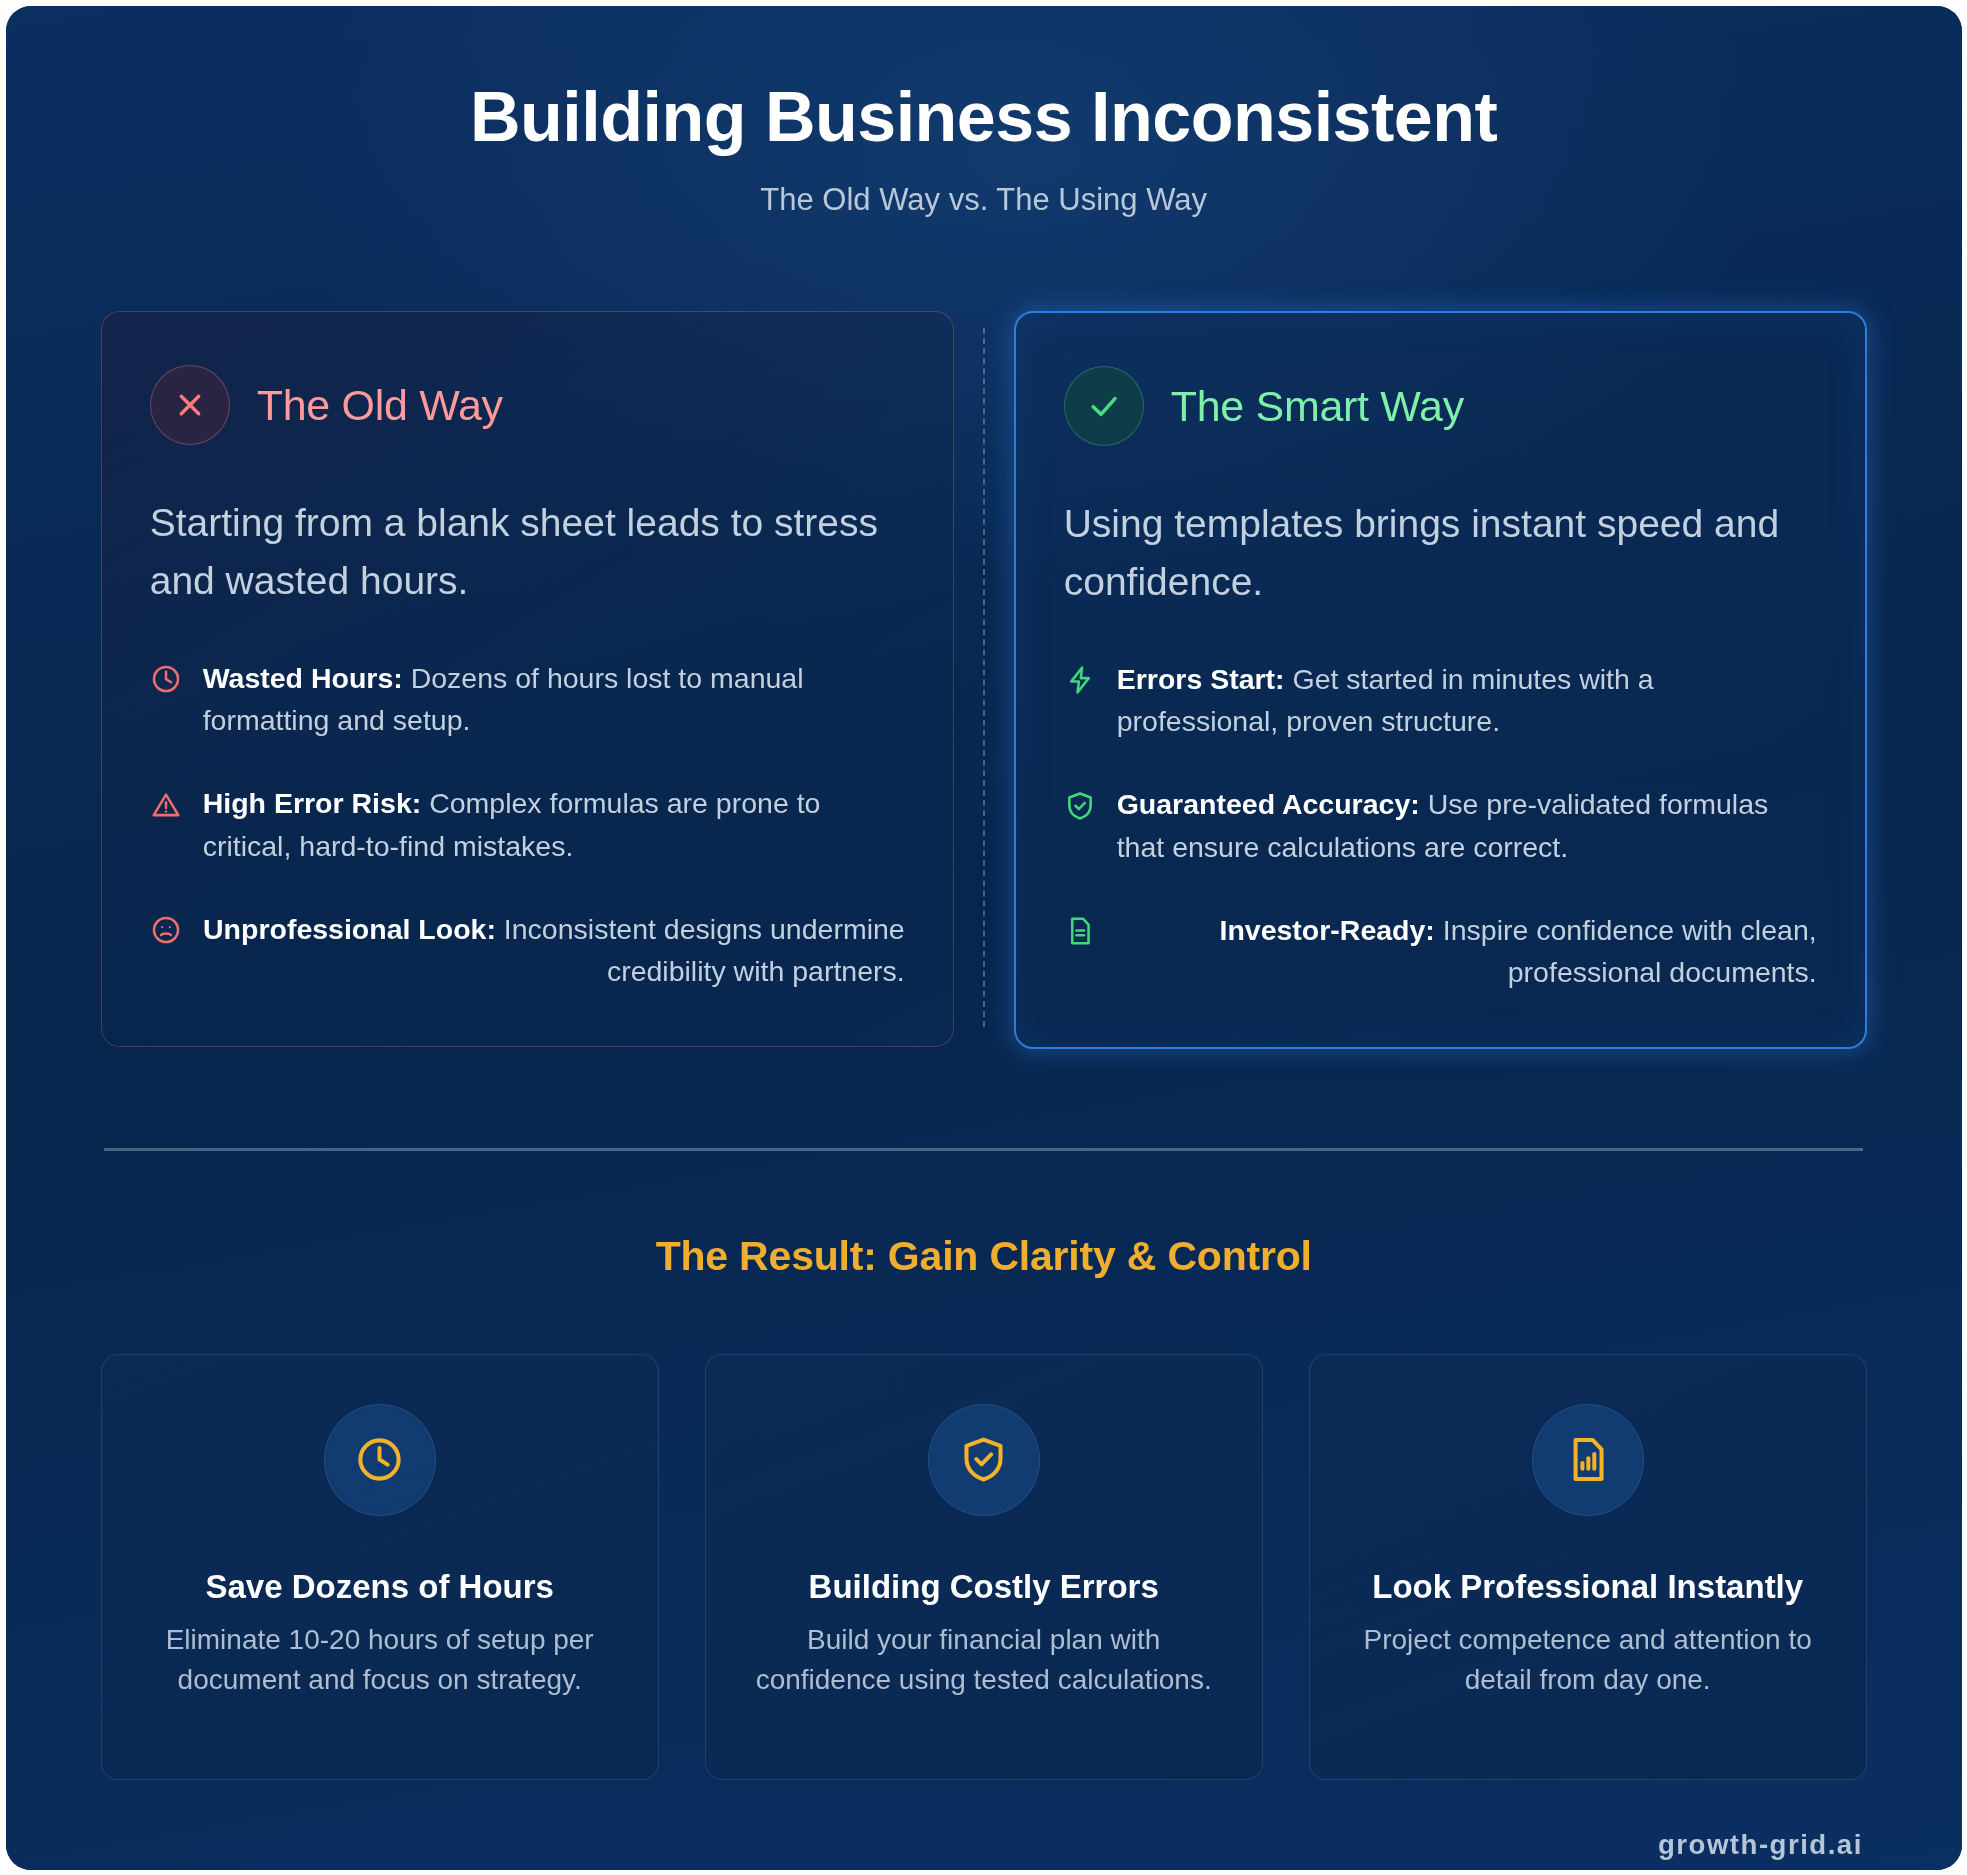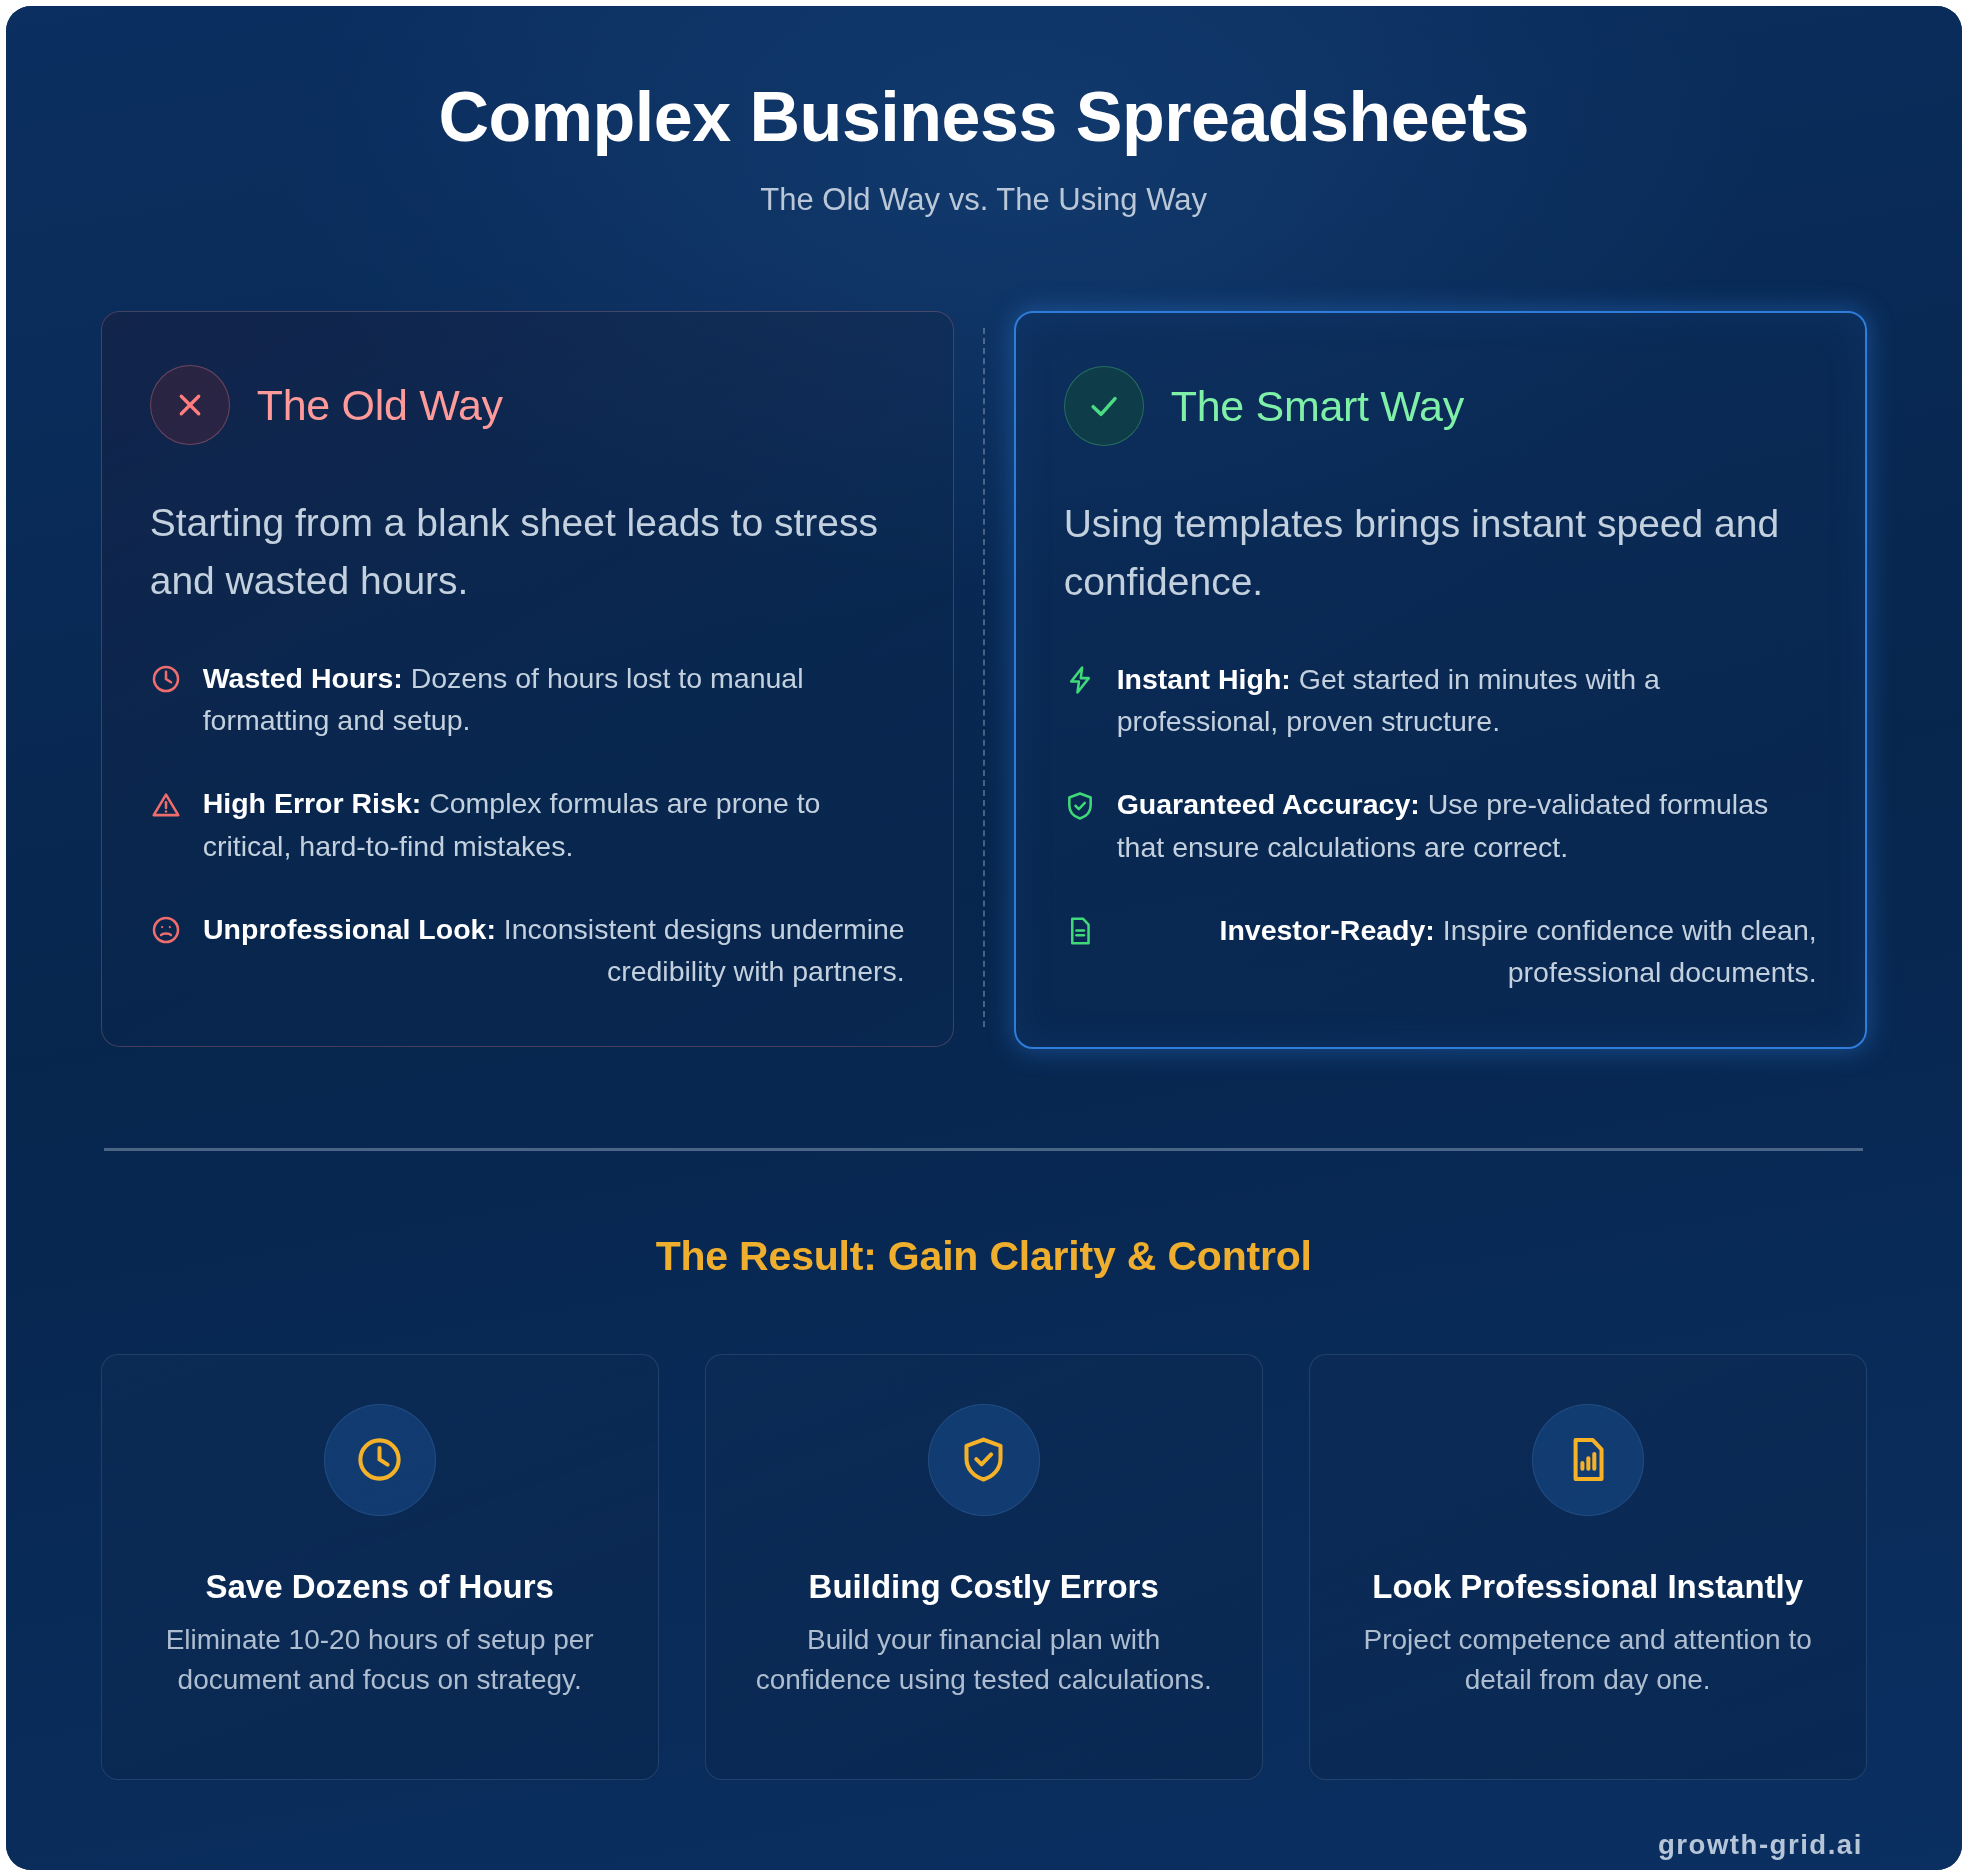--- a/index.html
+++ b/index.html
@@ -174,21 +174,21 @@
     margin-top:49px;
     padding-right:3.8px;
   }
 </style>
 </head>
 <body>
 
 <div class="poster">
  <div class="inner">
 
-  <div class="page-title">Complex Business Spreadsheets</div>
+  <div class="page-title">Building Business Inconsistent</div>
   <div class="page-subtitle">The Old Way vs. The Using Way</div>
 
   <div class="compare">
 
     <div class="col">
       <div class="card card-old">
         <div class="card-head">
           <div class="badge badge-old">
             <svg width="38" height="38" viewBox="0 0 24 24" fill="none" stroke="#ff7d7d" stroke-width="2.1" stroke-linecap="round">
               <line x1="6.5" y1="6.5" x2="17.5" y2="17.5"></line>
@@ -257,21 +257,21 @@
         <div class="card-lede">Using templates brings instant speed and confidence.</div>
 
         <div class="feat-list">
 
           <div class="feat">
             <span class="feat-ico">
               <svg width="32" height="32" viewBox="0 0 24 24" fill="none" stroke="#3fd97a" stroke-width="1.9" stroke-linejoin="round" stroke-linecap="round">
                 <path d="M13.6 2.6 L5.4 13.2 L11.2 13.2 L10.1 21.4 L18.6 10.6 L12.6 10.6 Z"></path>
               </svg>
             </span>
-            <div class="feat-txt"><b>Instant High:</b><span> Get started in minutes with a professional, proven structure.</span></div>
+            <div class="feat-txt"><b>Errors Start:</b><span> Get started in minutes with a professional, proven structure.</span></div>
           </div>
 
           <div class="feat">
             <span class="feat-ico">
               <svg width="32" height="32" viewBox="0 0 24 24" fill="none" stroke="#3fd97a" stroke-width="1.9" stroke-linejoin="round" stroke-linecap="round">
                 <path d="M12 2.6 L20 5.6 V11.6 C20 16.4 16.6 19.9 12 21.4 C7.4 19.9 4 16.4 4 11.6 V5.6 Z"></path>
                 <polyline points="8.6,11.8 11.1,14.3 15.6,9.6"></polyline>
               </svg>
             </span>
             <div class="feat-txt"><b>Guaranteed Accuracy:</b><span> Use pre-validated formulas that ensure calculations are correct.</span></div>

